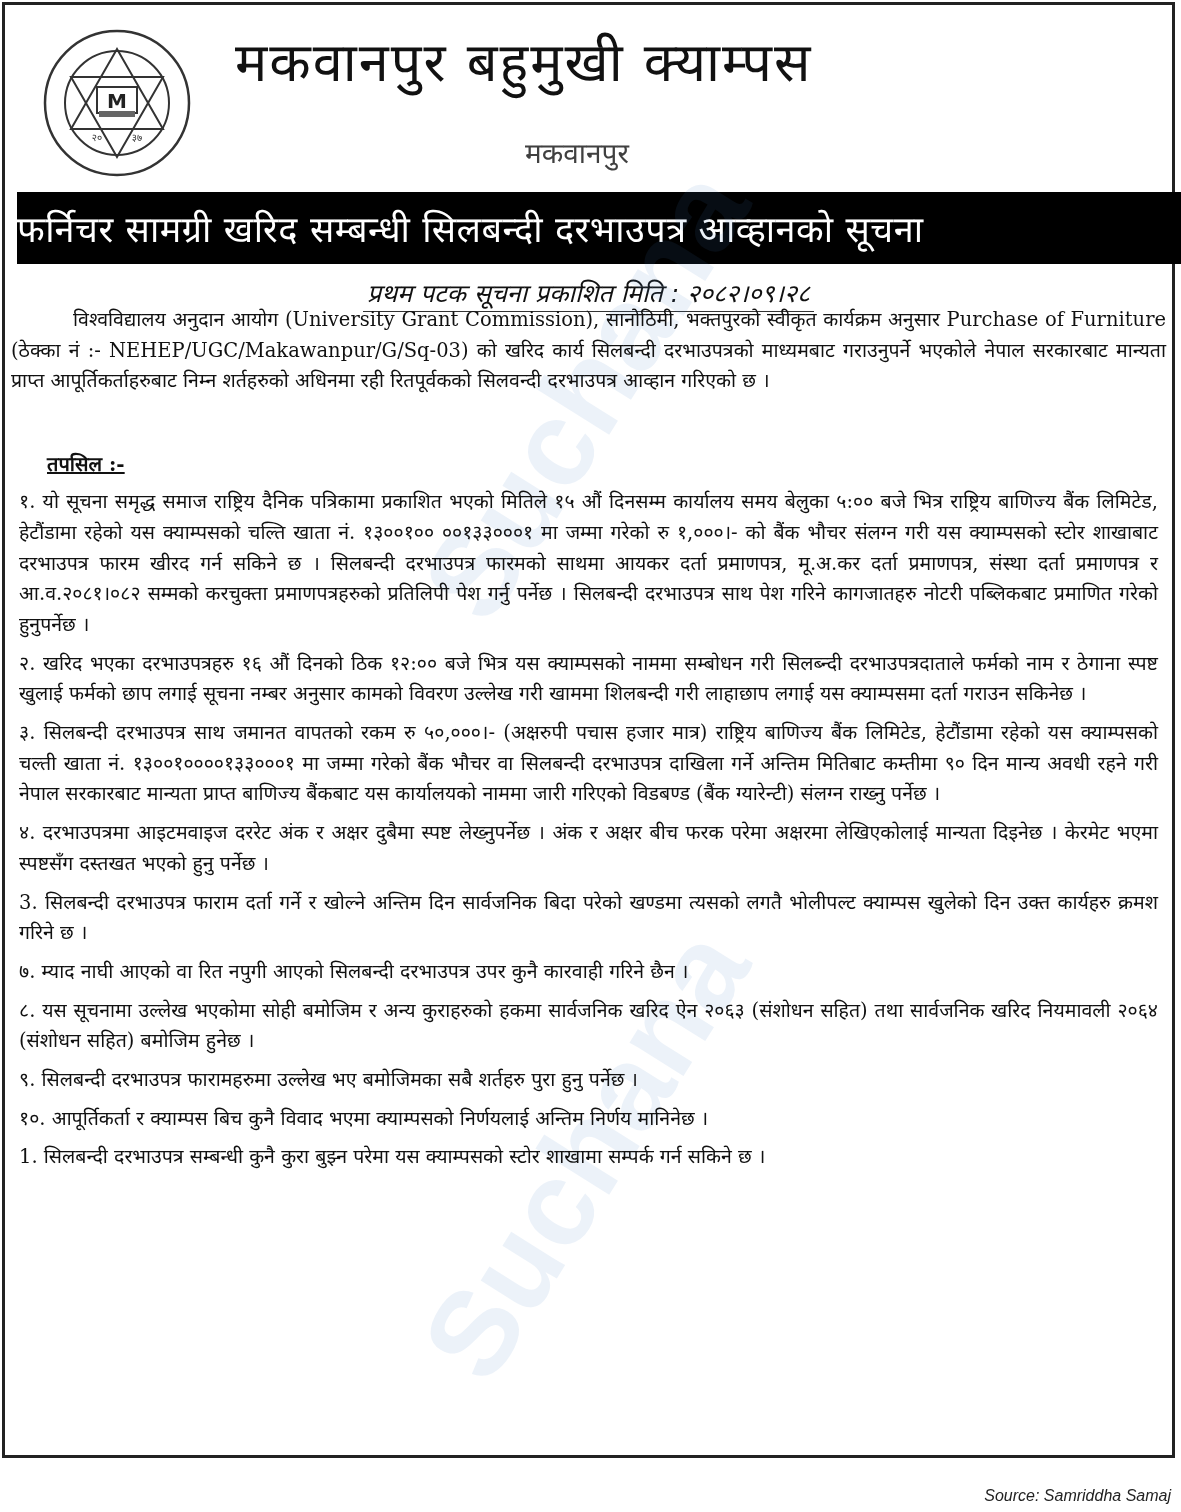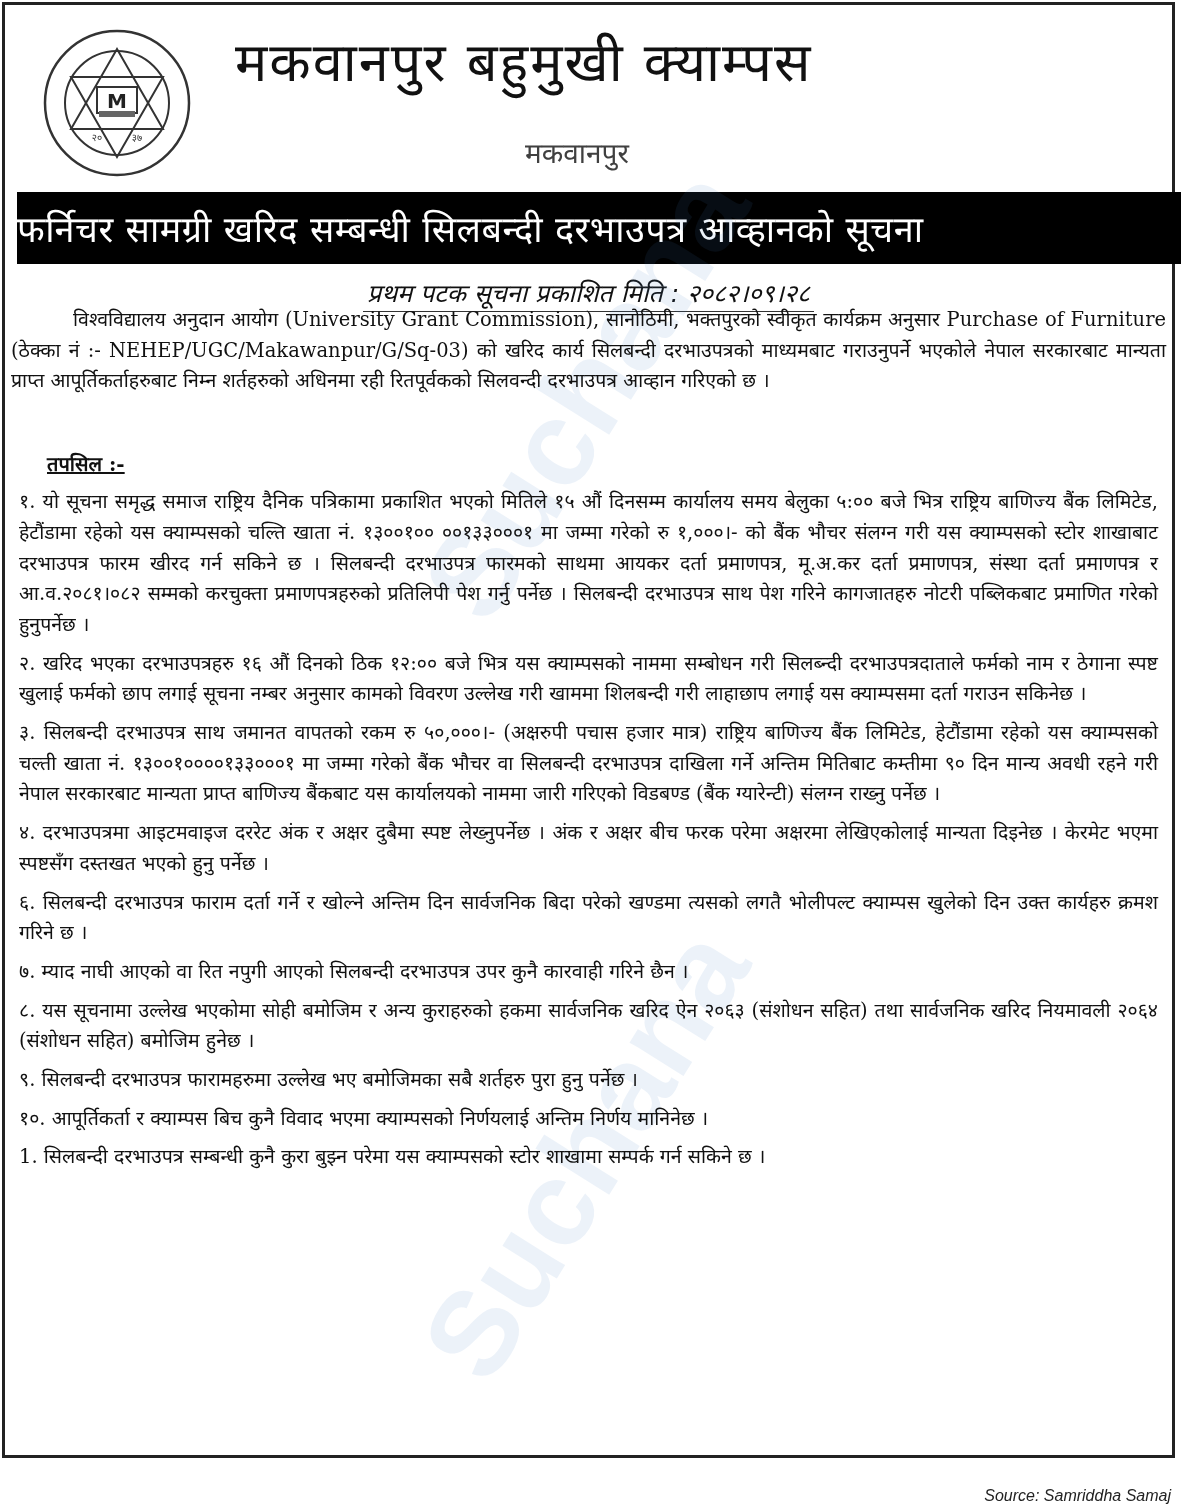--- a/index.html
+++ b/index.html
@@ -52,21 +52,21 @@
   <div class="watermark">Suchana</div>
   <div class="watermark2">Suchana</div>
 
   <div class="body-text">
     <p class="para">विश्वविद्यालय अनुदान आयोग (University Grant Commission), सानोठिमी, भक्तपुरको स्वीकृत कार्यक्रम अनुसार Purchase of Furniture (ठेक्का नं :- NEHEP/UGC/Makawanpur/G/Sq-03) को खरिद कार्य सिलबन्दी दरभाउपत्रको माध्यमबाट गराउनुपर्ने भएकोले नेपाल सरकारबाट मान्यता प्राप्त आपूर्तिकर्ताहरुबाट निम्न शर्तहरुको अधिनमा रही रितपूर्वकको सिलवन्दी दरभाउपत्र आव्हान गरिएको छ ।</p>
     <div class="tapsil">तपसिल :-</div>
     <p class="item">१. यो सूचना समृद्ध समाज राष्ट्रिय दैनिक पत्रिकामा प्रकाशित भएको मितिले १५ औं दिनसम्म कार्यालय समय बेलुका ५:०० बजे भित्र राष्ट्रिय बाणिज्य बैंक लिमिटेड, हेटौंडामा रहेको यस क्याम्पसको चल्ति खाता नं. १३००१०० ००१३३०००१ मा जम्मा गरेको रु १,०००।- को बैंक भौचर संलग्न गरी यस क्याम्पसको स्टोर शाखाबाट दरभाउपत्र फारम खीरद गर्न सकिने छ । सिलबन्दी दरभाउपत्र फारमको साथमा आयकर दर्ता प्रमाणपत्र, मू.अ.कर दर्ता प्रमाणपत्र, संस्था दर्ता प्रमाणपत्र र आ.व.२०८१।०८२ सम्मको करचुक्ता प्रमाणपत्रहरुको प्रतिलिपी पेश गर्नु पर्नेछ । सिलबन्दी दरभाउपत्र साथ पेश गरिने कागजातहरु नोटरी पब्लिकबाट प्रमाणित गरेको हुनुपर्नेछ ।</p>
     <p class="item">२. खरिद भएका दरभाउपत्रहरु १६ औं दिनको ठिक १२:०० बजे भित्र यस क्याम्पसको नाममा सम्बोधन गरी सिलब्न्दी दरभाउपत्रदाताले फर्मको नाम र ठेगाना स्पष्ट खुलाई फर्मको छाप लगाई सूचना नम्बर अनुसार कामको विवरण उल्लेख गरी खाममा शिलबन्दी गरी लाहाछाप लगाई यस क्याम्पसमा दर्ता गराउन सकिनेछ ।</p>
     <p class="item">३. सिलबन्दी दरभाउपत्र साथ जमानत वापतको रकम रु ५०,०००।- (अक्षरुपी पचास हजार मात्र) राष्ट्रिय बाणिज्य बैंक लिमिटेड, हेटौंडामा रहेको यस क्याम्पसको चल्ती खाता नं. १३००१००००१३३०००१ मा जम्मा गरेको बैंक भौचर वा सिलबन्दी दरभाउपत्र दाखिला गर्ने अन्तिम मितिबाट कम्तीमा ९० दिन मान्य अवधी रहने गरी नेपाल सरकारबाट मान्यता प्राप्त बाणिज्य बैंकबाट यस कार्यालयको नाममा जारी गरिएको विडबण्ड (बैंक ग्यारेन्टी) संलग्न राख्नु पर्नेछ ।</p>
     <p class="item">४. दरभाउपत्रमा आइटमवाइज दररेट अंक र अक्षर दुबैमा स्पष्ट लेख्नुपर्नेछ । अंक र अक्षर बीच फरक परेमा अक्षरमा लेखिएकोलाई मान्यता दिइनेछ । केरमेट भएमा स्पष्टसँग दस्तखत भएको हुनु पर्नेछ ।</p>
-    <p class="item">६. सिलबन्दी दरभाउपत्र फाराम दर्ता गर्ने र खोल्ने अन्तिम दिन सार्वजनिक बिदा परेको खण्डमा त्यसको लगतै भोलीपल्ट क्याम्पस खुलेको दिन उक्त कार्यहरु क्रमश गरिने छ ।</p>
+    <p class="item">3. सिलबन्दी दरभाउपत्र फाराम दर्ता गर्ने र खोल्ने अन्तिम दिन सार्वजनिक बिदा परेको खण्डमा त्यसको लगतै भोलीपल्ट क्याम्पस खुलेको दिन उक्त कार्यहरु क्रमश गरिने छ ।</p>
     <p class="item">७. म्याद नाघी आएको वा रित नपुगी आएको सिलबन्दी दरभाउपत्र उपर कुनै कारवाही गरिने छैन ।</p>
     <p class="item">८. यस सूचनामा उल्लेख भएकोमा सोही बमोजिम र अन्य कुराहरुको हकमा सार्वजनिक खरिद ऐन २०६३ (संशोधन सहित) तथा सार्वजनिक खरिद नियमावली २०६४ (संशोधन सहित) बमोजिम हुनेछ ।</p>
     <p class="item">९. सिलबन्दी दरभाउपत्र फारामहरुमा उल्लेख भए बमोजिमका सबै शर्तहरु पुरा हुनु पर्नेछ ।</p>
     <p class="item">१०. आपूर्तिकर्ता र क्याम्पस बिच कुनै विवाद भएमा क्याम्पसको निर्णयलाई अन्तिम निर्णय मानिनेछ ।</p>
     <p class="item">1. सिलबन्दी दरभाउपत्र सम्बन्धी कुनै कुरा बुझ्न परेमा यस क्याम्पसको स्टोर शाखामा सम्पर्क गर्न सकिने छ ।</p>
   </div>
 </div>
 
 <div class="source">Source: Samriddha Samaj</div>
 

